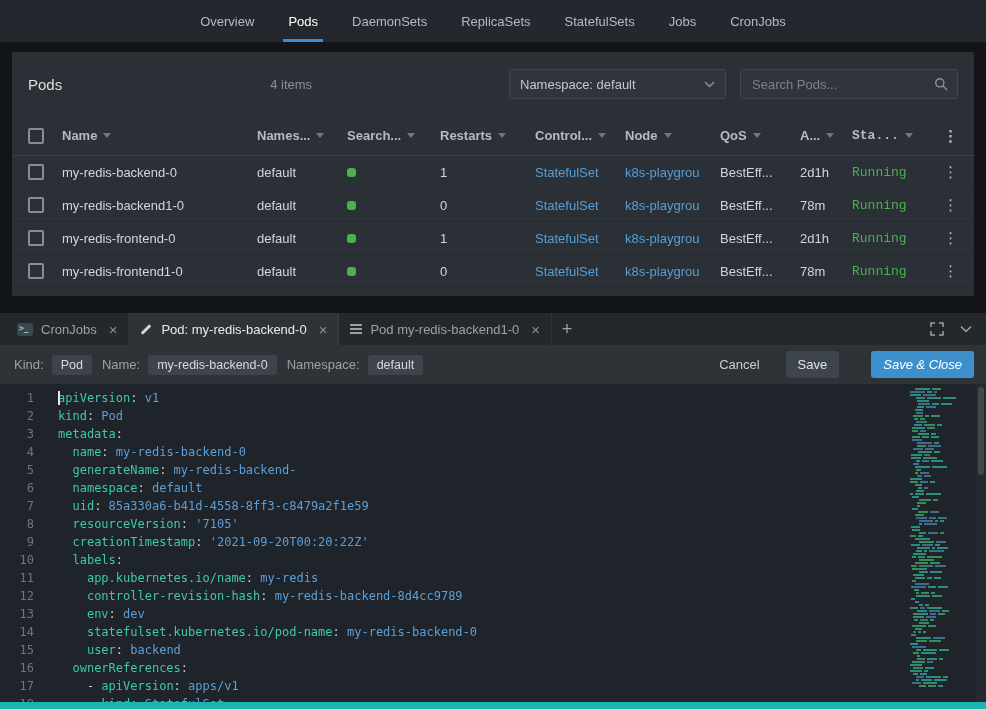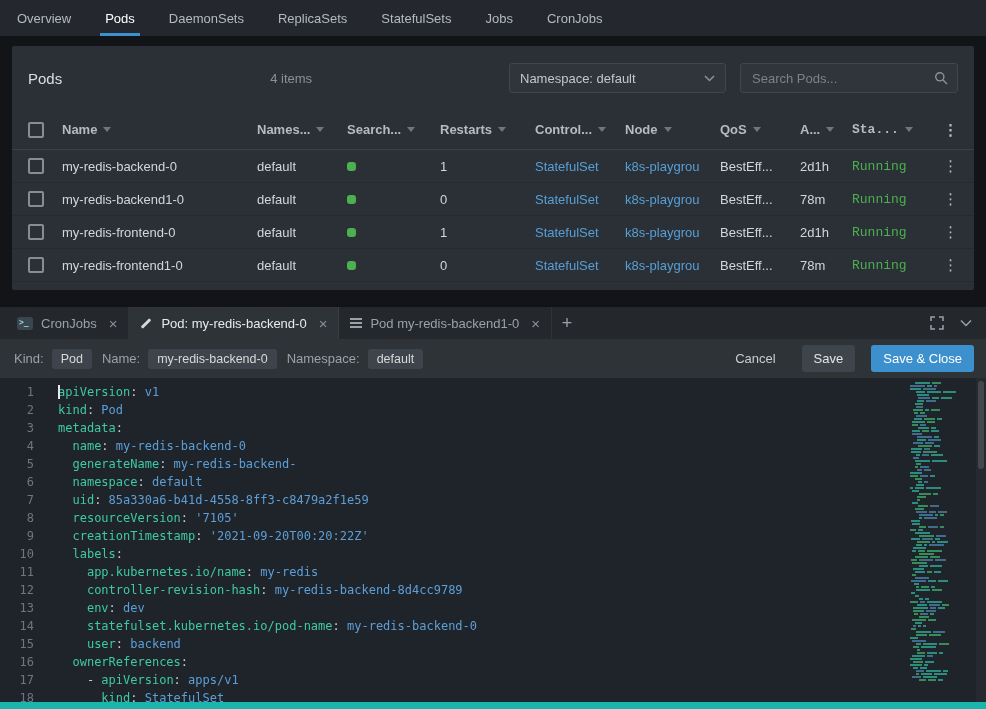--- a/index.html
+++ b/index.html
@@ -7,21 +7,21 @@
     --statusbar-teal:#1ab5ad; --yaml-key:#3ec9a7; --yaml-value:#5c9fd8;
   }
   *{box-sizing:border-box;}
   html,body{margin:0;padding:0;}
   body{
     width:986px;height:709px;overflow:hidden;background:#121418;
     font-family:"Liberation Sans",sans-serif;display:flex;flex-direction:column;
     -webkit-font-smoothing:antialiased;
   }
   
-  .topnav{height:36px;flex:none;background:#24282e;display:flex;}
+  .topnav{height:42px;flex:none;background:#24282e;display:flex;justify-content:center;}
   .nav-tabs{display:flex;}
   .nav-tab{padding:0 17px;display:flex;align-items:center;color:#b4bac0;font-size:13px;position:relative;cursor:pointer;}
   .nav-tab.active{color:#ffffff;}
   .nav-tab.active::after{content:"";position:absolute;left:12px;right:12px;bottom:0;height:3px;background:var(--accent-blue);}
   .gap1{height:10px;flex:none;}
   
   .panel{margin:0 12px;height:244px;flex:none;background:#2b3036;border-radius:2px;display:flex;flex-direction:column;overflow:hidden;}
   .panel-header{height:64px;flex:none;display:flex;align-items:center;padding:0 16px;}
   .panel-title{font-size:15px;font-weight:500;color:#dcdee0;margin:0;}
   .items-count{color:#8b9197;font-size:13px;margin-left:208px;}
@@ -72,21 +72,21 @@
   .dock-controls{margin-left:auto;display:flex;align-items:center;gap:16px;padding-right:14px;}
   .dock-controls .ctl{display:flex;align-items:center;cursor:pointer;}
   
   .toolbar{height:39px;flex:none;background:#2e3338;display:flex;align-items:center;padding:0 12px;gap:8px;
     font-size:13px;color:#9aa1a7;}
   .badge{background:#3e444b;color:#d6d9db;border-radius:3px;padding:3px 9px;font-size:12.5px;}
   .tb-label{margin-left:2px;}
   .btn{border:none;border-radius:3px;padding:6px 12px;font-size:13px;font-family:inherit;cursor:pointer;}
   .btn-text{background:transparent;color:#c9cdd1;margin-left:auto;}
   .btn-save{background:#3e444b;color:#e3e5e7;margin-left:6px;}
-  .btn-primary{background:var(--accent-blue);color:#ffffff;margin-left:8px;}
+  .btn-primary{background:var(--accent-blue);color:#ffffff;margin-left:24px;font-style:italic;}
   
   .editor{flex:1;min-height:0;position:relative;background:#1f242a;overflow:hidden;
     font-family:"DejaVu Sans Mono",monospace;font-size:12px;}
   .code-lines{position:absolute;top:5px;left:0;right:90px;}
   .code-line{height:18px;line-height:18px;display:flex;white-space:pre;}
   .ln{width:34px;flex:none;text-align:right;color:#6d7680;user-select:none;}
   .code-text{padding-left:24px;white-space:pre;}
   .tk-k{color:var(--yaml-key);}
   .tk-v{color:var(--yaml-value);}
   .tk-p{color:#c8ccd0;}

